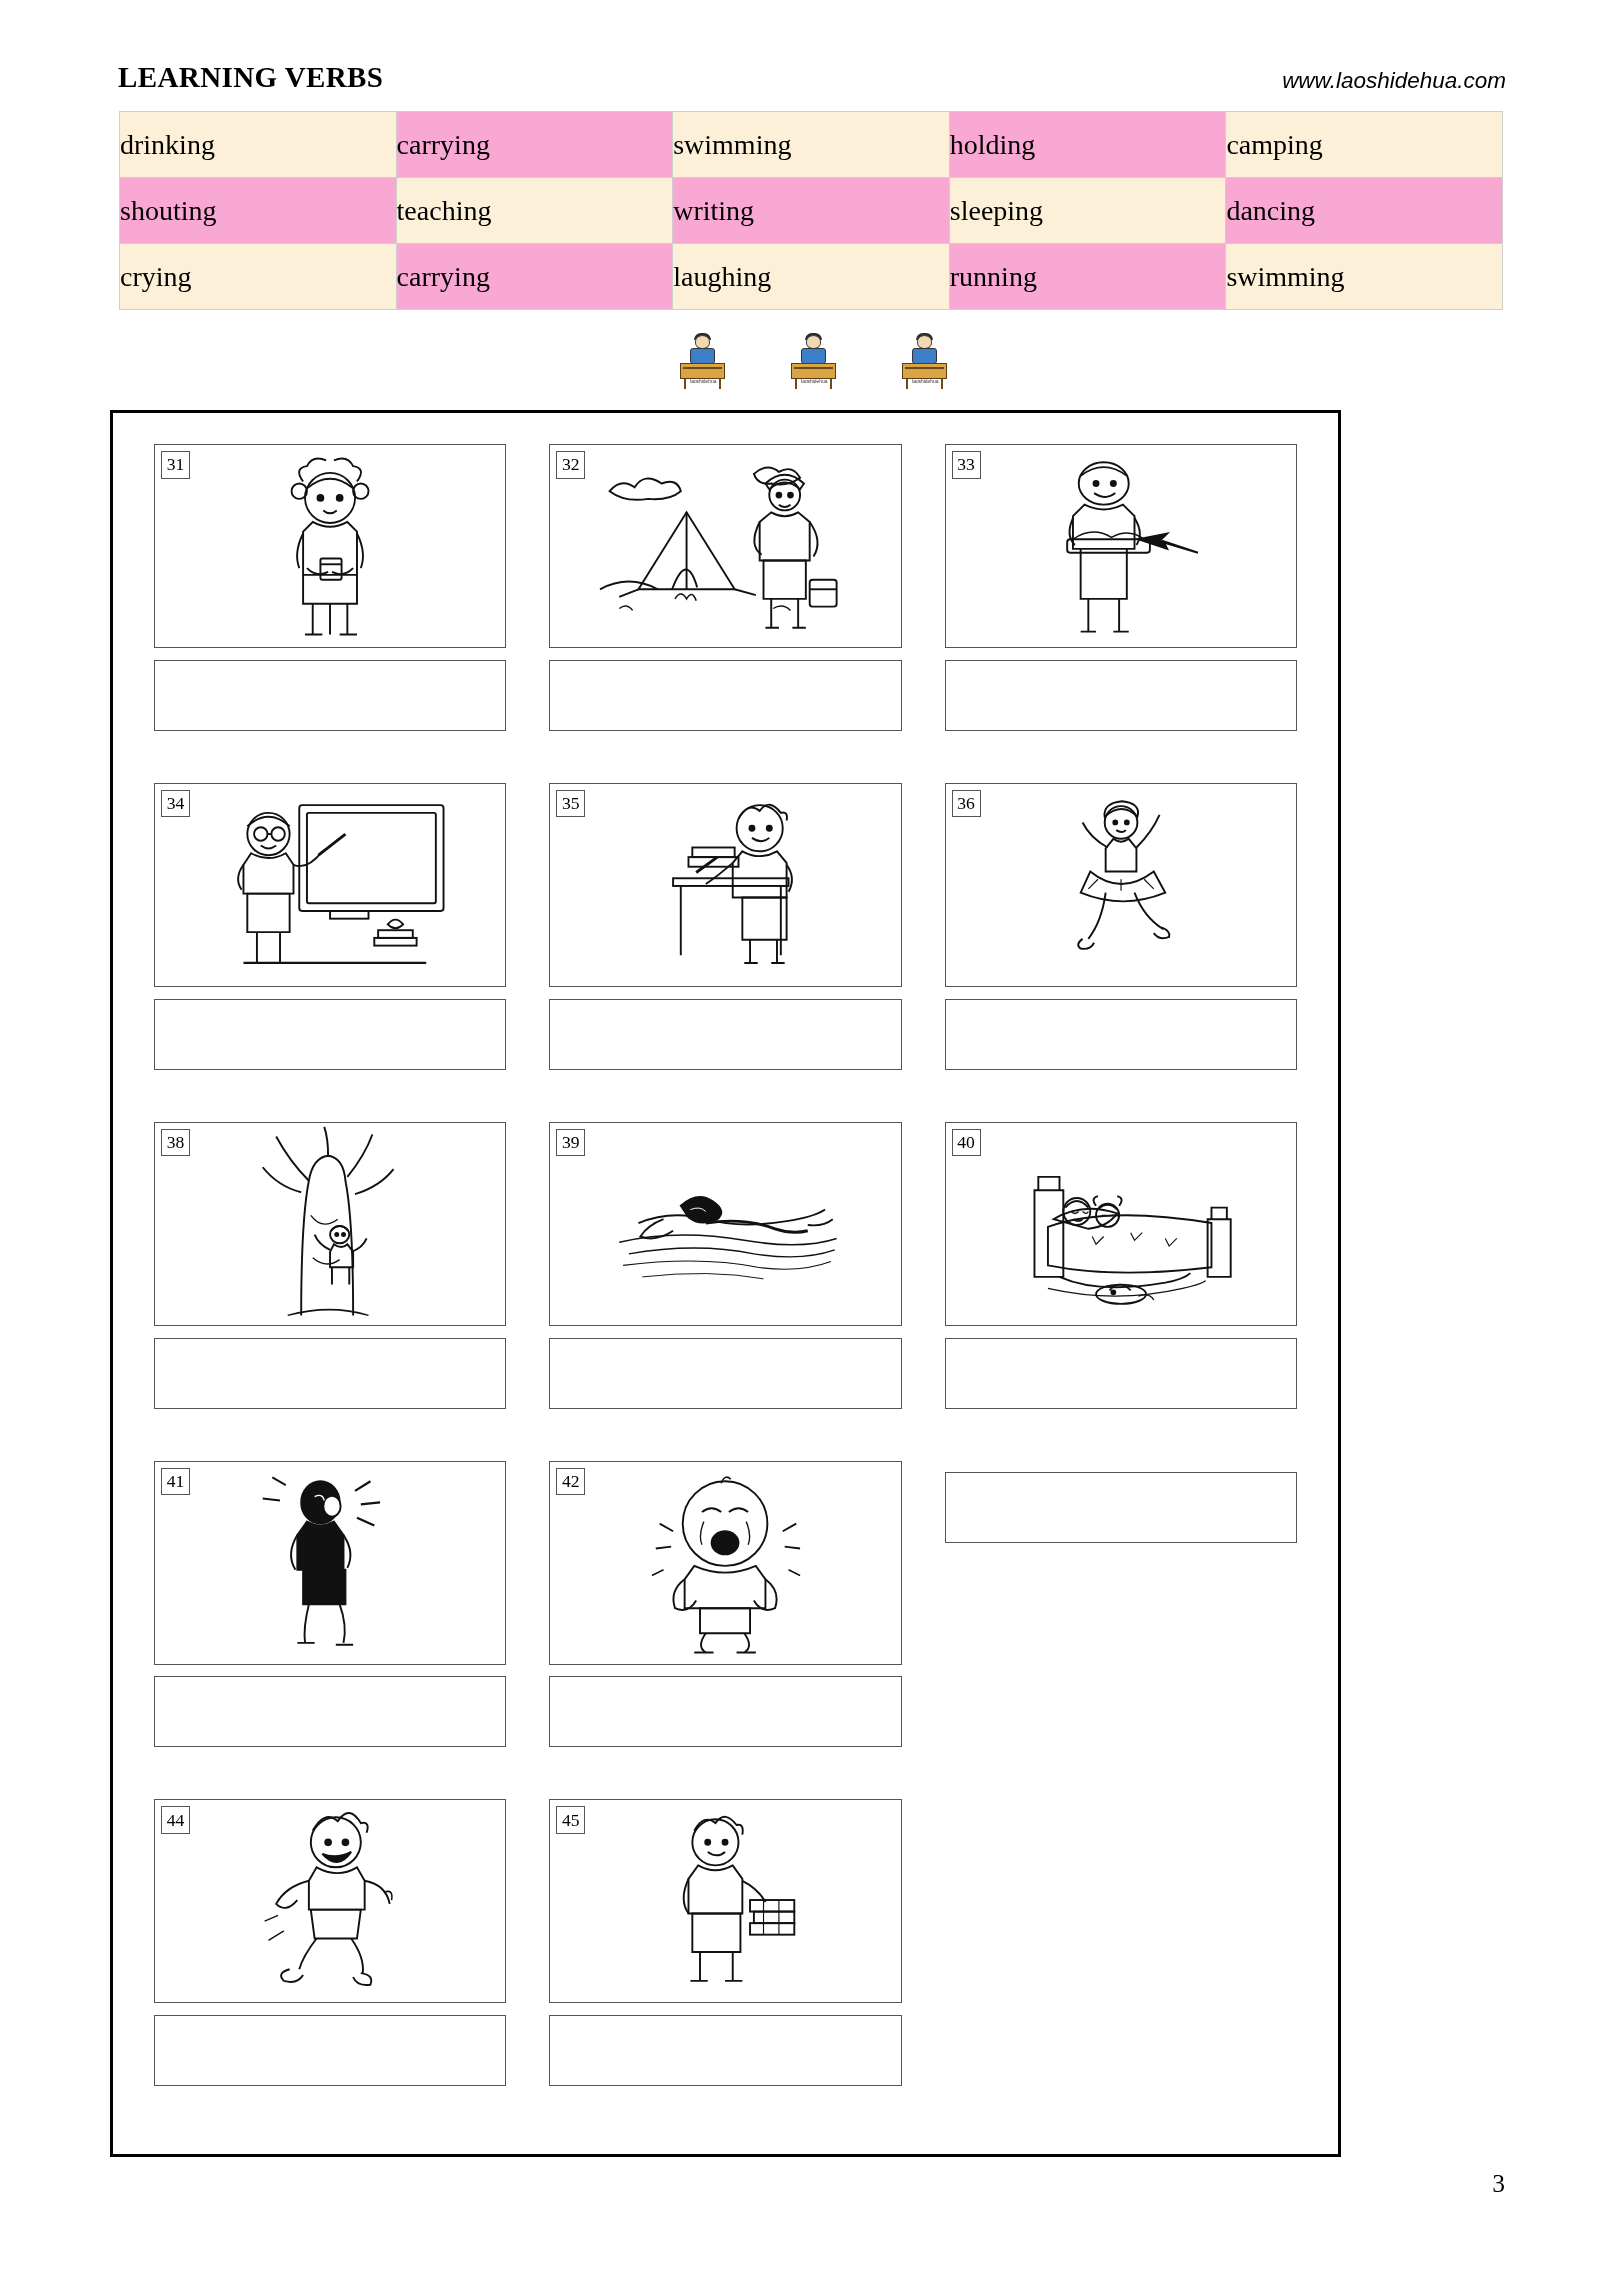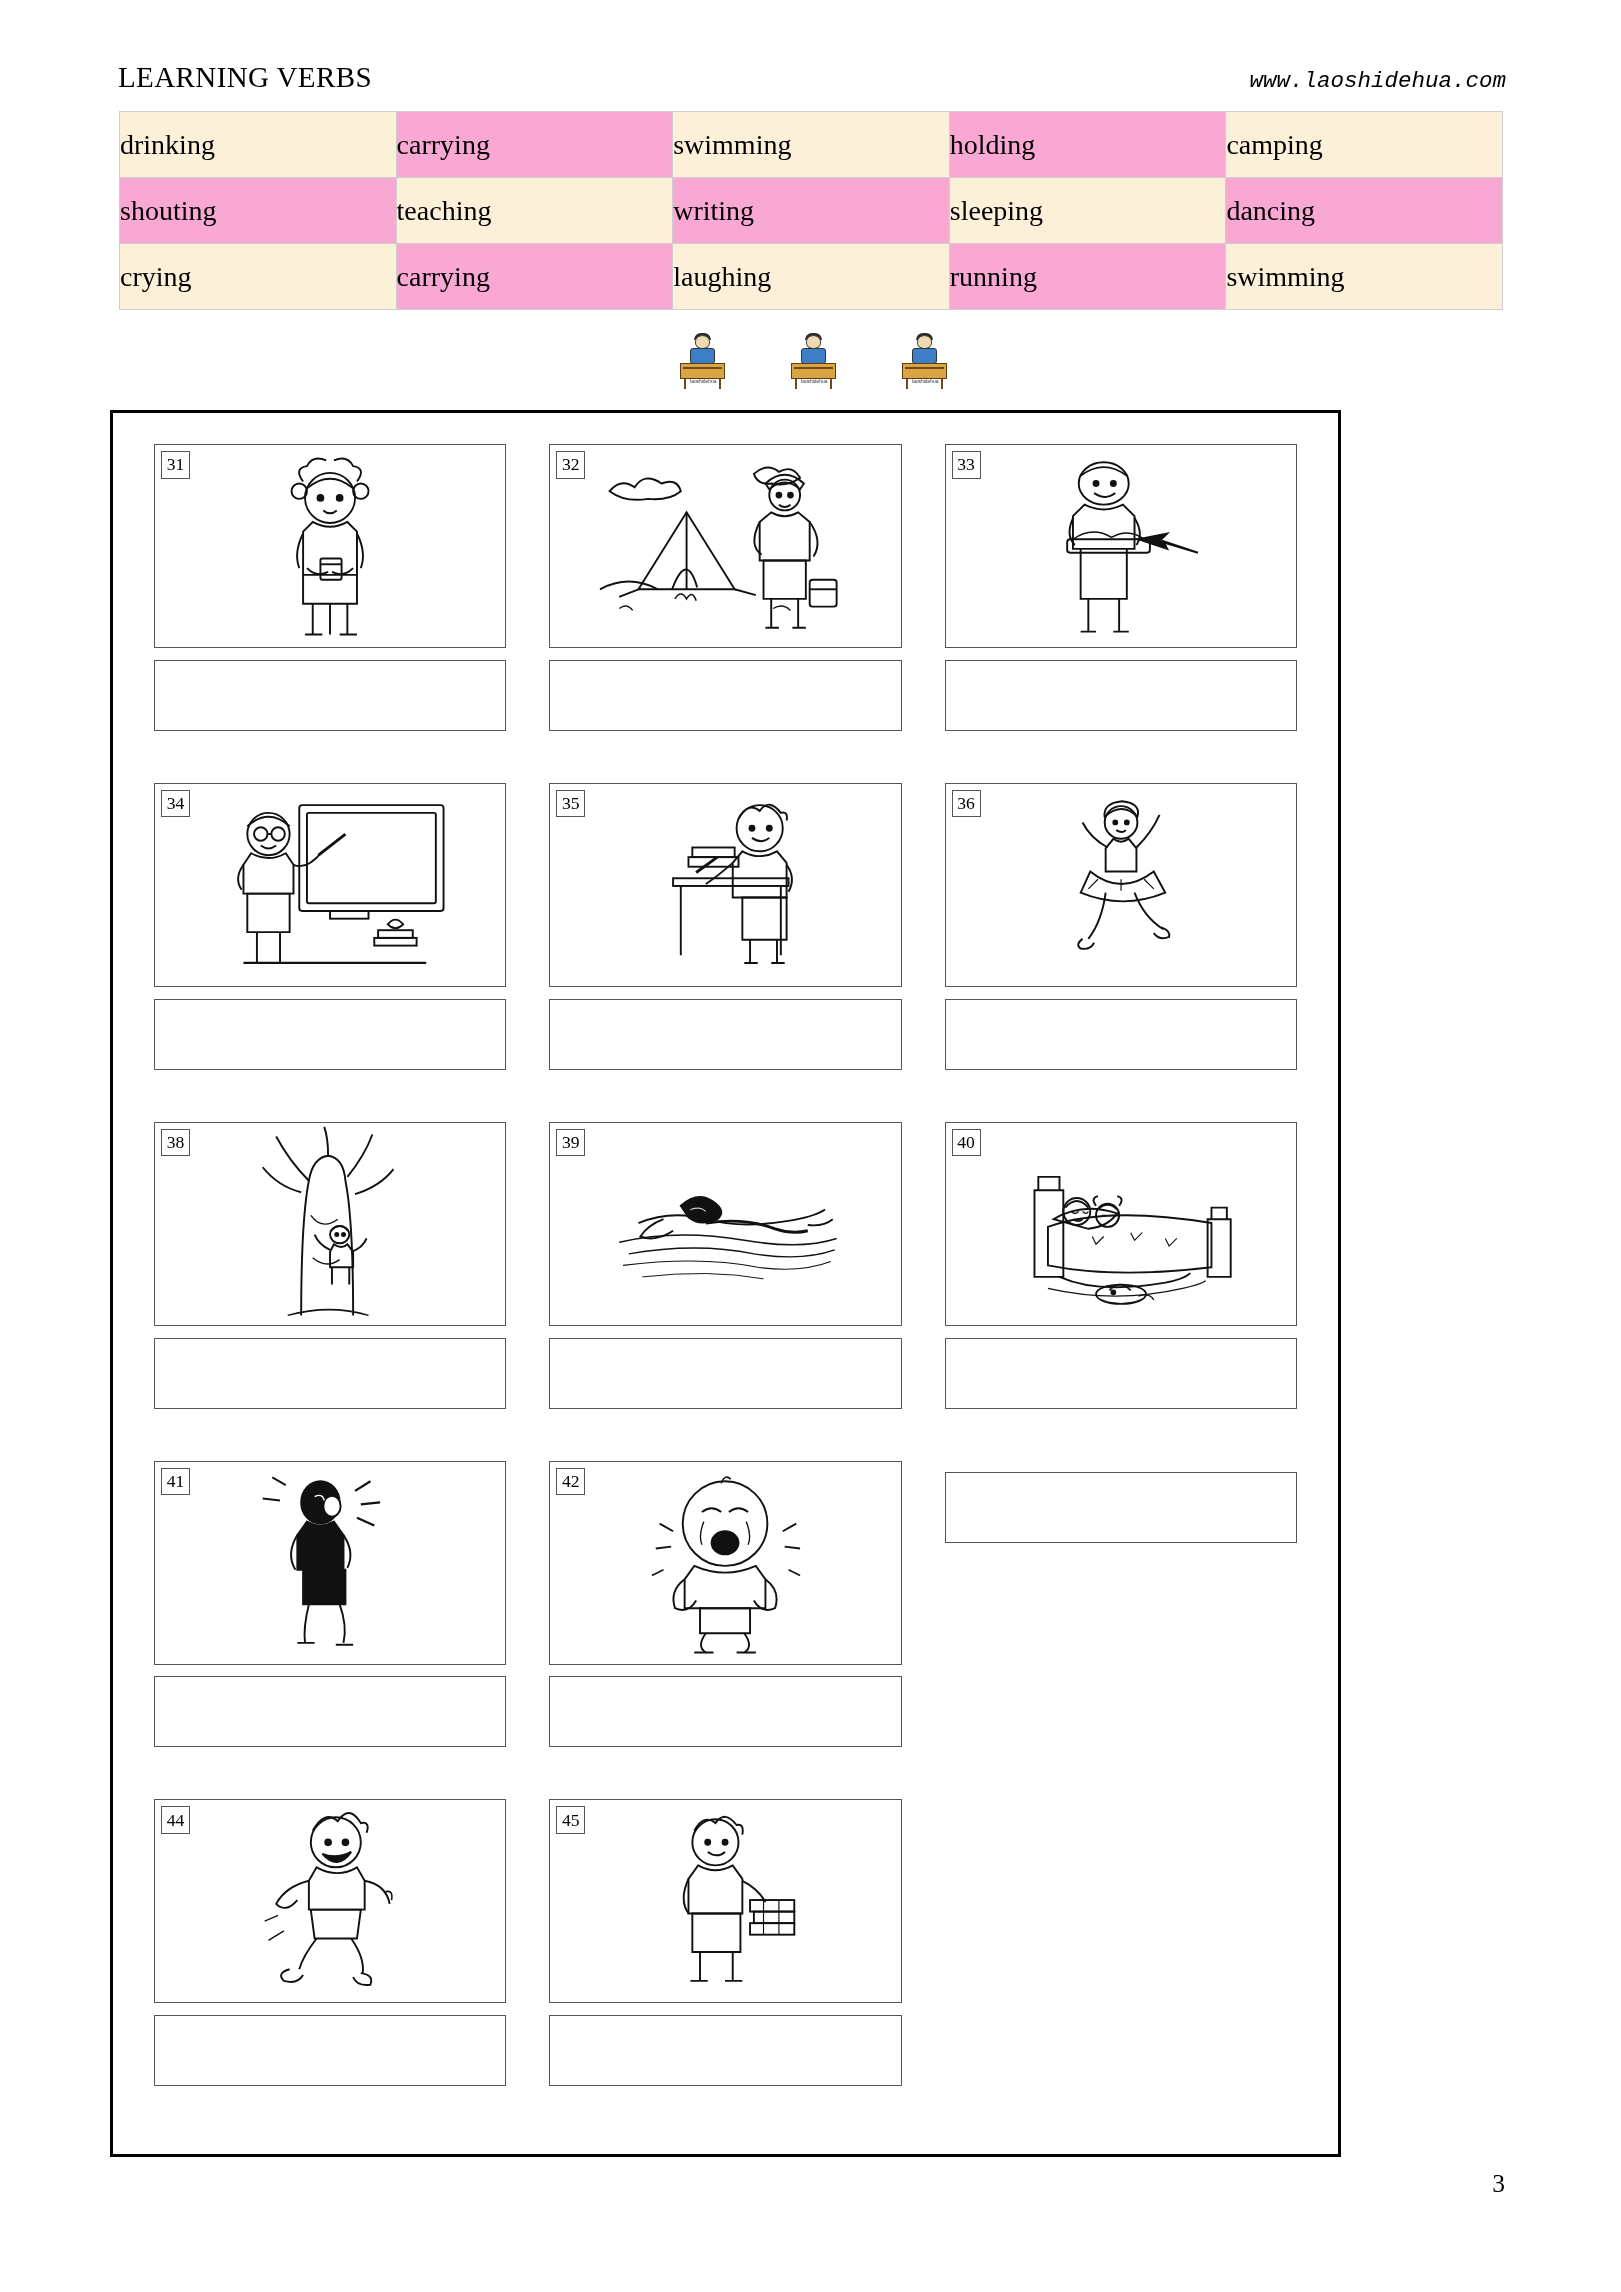--- a/index.html
+++ b/index.html
@@ -30,26 +30,26 @@
     left: 118px;
     top: 51px;
     width: 1388px;
     height: 43px;
     display: flex;
     align-items: flex-end;
     justify-content: space-between;
   }
   .doc-title {
     font-family: "Liberation Serif", serif;
-    font-weight: normal;
+    font-weight: bold;
     font-size: 29px;
     letter-spacing: 0.4px;
   }
   .site-url {
-    font-family: Liberation Mono, monospace;
+    font-family: Liberation Sans, sans-serif;
     font-style: italic;
     font-size: 22.5px;
     margin-top: 46px;
   }
 
   
   .wordbank {
     position: absolute;
     left: 119px;
     top: 111px;

